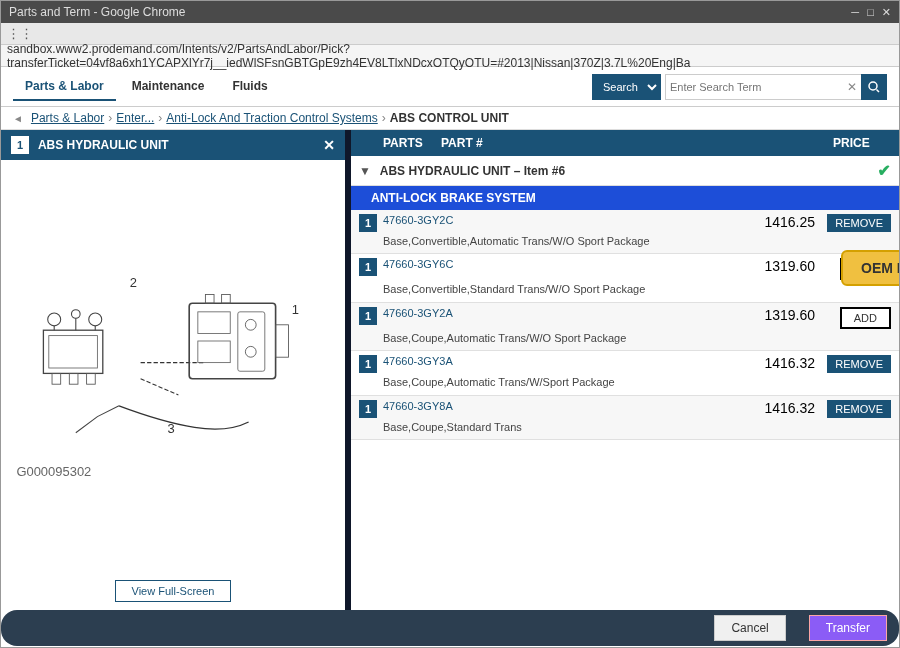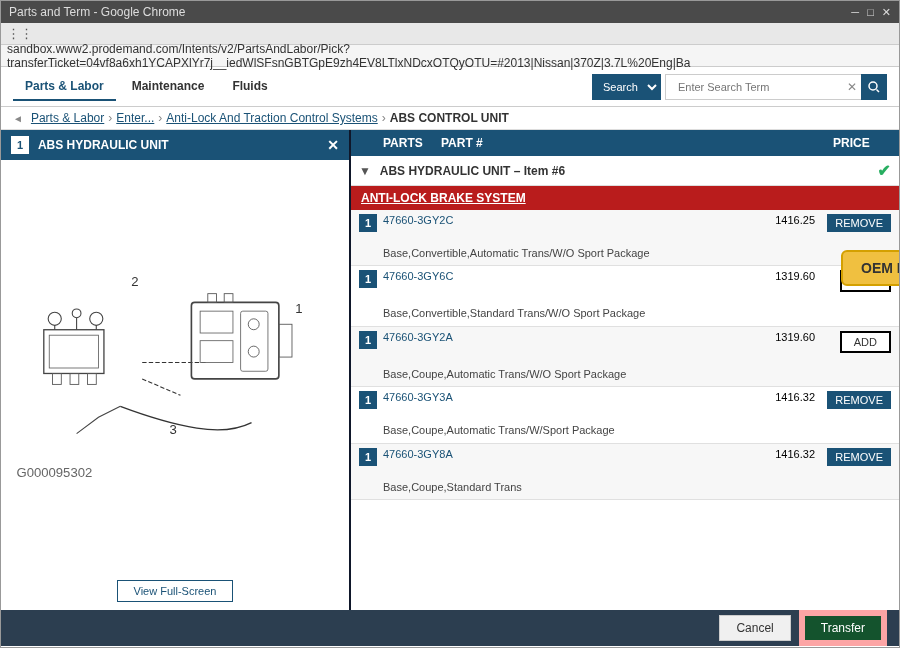--- a/index.html
+++ b/index.html
@@ -75,21 +75,21 @@
       background: #1a5276;
       color: #fff;
       border: 1px solid #1a5276;
       padding: 3px 6px;
       font-size: 11px;
       height: 26px;
       cursor: pointer;
     }
     .search-input {
       border: 1px solid #ccc;
-      padding: 3px 12px;
+      padding: 3px 4px;
       width: 200px;
       height: 26px;
       font-size: 11px;
       outline: none;
     }
     .search-clear {
       color: #888;
       cursor: pointer;
       margin-left: -22px;
       font-size: 12px;
@@ -124,21 +124,21 @@
 
     
     .main-content {
       display: flex;
       height: calc(648px - 22px - 22px - 22px - 40px - 26px - 36px);
     }
 
     
     .left-panel {
       width: 350px;
-      border-right: 2px solid #0f172a;
+      border-right: 6px solid #0f172a;
       display: flex;
       flex-direction: column;
     }
     .left-panel-header {
       background: #1a5276;
       color: #fff;
       padding: 6px 10px;
       display: flex;
       align-items: center;
       justify-content: space-between;
@@ -209,26 +209,25 @@
       display: flex;
       align-items: center;
       justify-content: space-between;
       border-bottom: 1px solid #ddd;
     }
     .section-toggle { color: #555; margin-right: 6px; cursor: pointer; }
     .section-check { color: #27ae60; font-size: 16px; }
 
     
     .antilock-header {
-      background: #b91c1c;
-      color: #fff;
-      padding: 5px 10px;
-      font-size: 11px;
-      font-weight: bold;
-      text-decoration: underline;
+      background: #1d4ed8;
+      color: #fff;
+      padding: 5px 20px;
+      font-size: 11px;
+      font-weight: bold;
     }
 
     
     .part-row {
       border-bottom: 1px solid #e0e0e0;
       padding: 4px 8px;
     }
     .part-row-top {
       display: flex;
       align-items: flex-start;
@@ -240,21 +239,21 @@
       font-weight: bold;
       width: 18px;
       height: 18px;
       min-width: 18px;
       display: inline-flex;
       align-items: center;
       justify-content: center;
       font-size: 11px;
     }
     .part-link { color: #1a5276; text-decoration: none; cursor: pointer; flex: 1; font-size: 11px; }
-    .part-price { width: 60px; text-align: right; font-size: 11px; }
+    .part-price { width: 60px; text-align: right; font-size: 14px; }
     .part-action { width: 70px; text-align: right; }
     .btn-remove {
       background: #1a5276;
       color: #fff;
       border: none;
       padding: 3px 8px;
       font-size: 11px;
       cursor: pointer;
     }
     .btn-add {
@@ -262,48 +261,49 @@
       color: #333;
       border: 2px solid #000000;
       padding: 3px 12px;
       font-size: 11px;
       cursor: pointer;
     }
     .part-desc {
       font-size: 11px;
       color: #444;
       padding-left: 24px;
-      margin-top: 14px;
+      margin-top: 2px;
       line-height: 1.4;
     }
     .part-row.odd { background: #f7f7f7; }
     .part-row.even { background: #fff; }
 
     
     .bottom-bar {
       height: 36px;
       background: #2c3e50;
       display: flex;
       align-items: center;
       justify-content: flex-end;
       padding: 0 12px;
-      gap: 8px;
+      gap: 23px;
+      border-radius: 16px;
     }
     .bottom-btn {
       padding: 5px 16px;
       font-size: 12px;
       cursor: pointer;
       border: 1px solid #ccc;
       background: #f0f0f0;
       color: #333;
     }
     .bottom-btn-primary {
-      background: #14532d;
-      color: #fff;
-      border: 6px solid #fca5a5;
+      background: #8b5cf6;
+      color: #fff;
+      border: 1px solid #fca5a5;
     }
 
     
     .tooltip-container {
       position: absolute;
       top: 120px;
       left: 490px;
       z-index: 100;
     }
     .tooltip-box {

